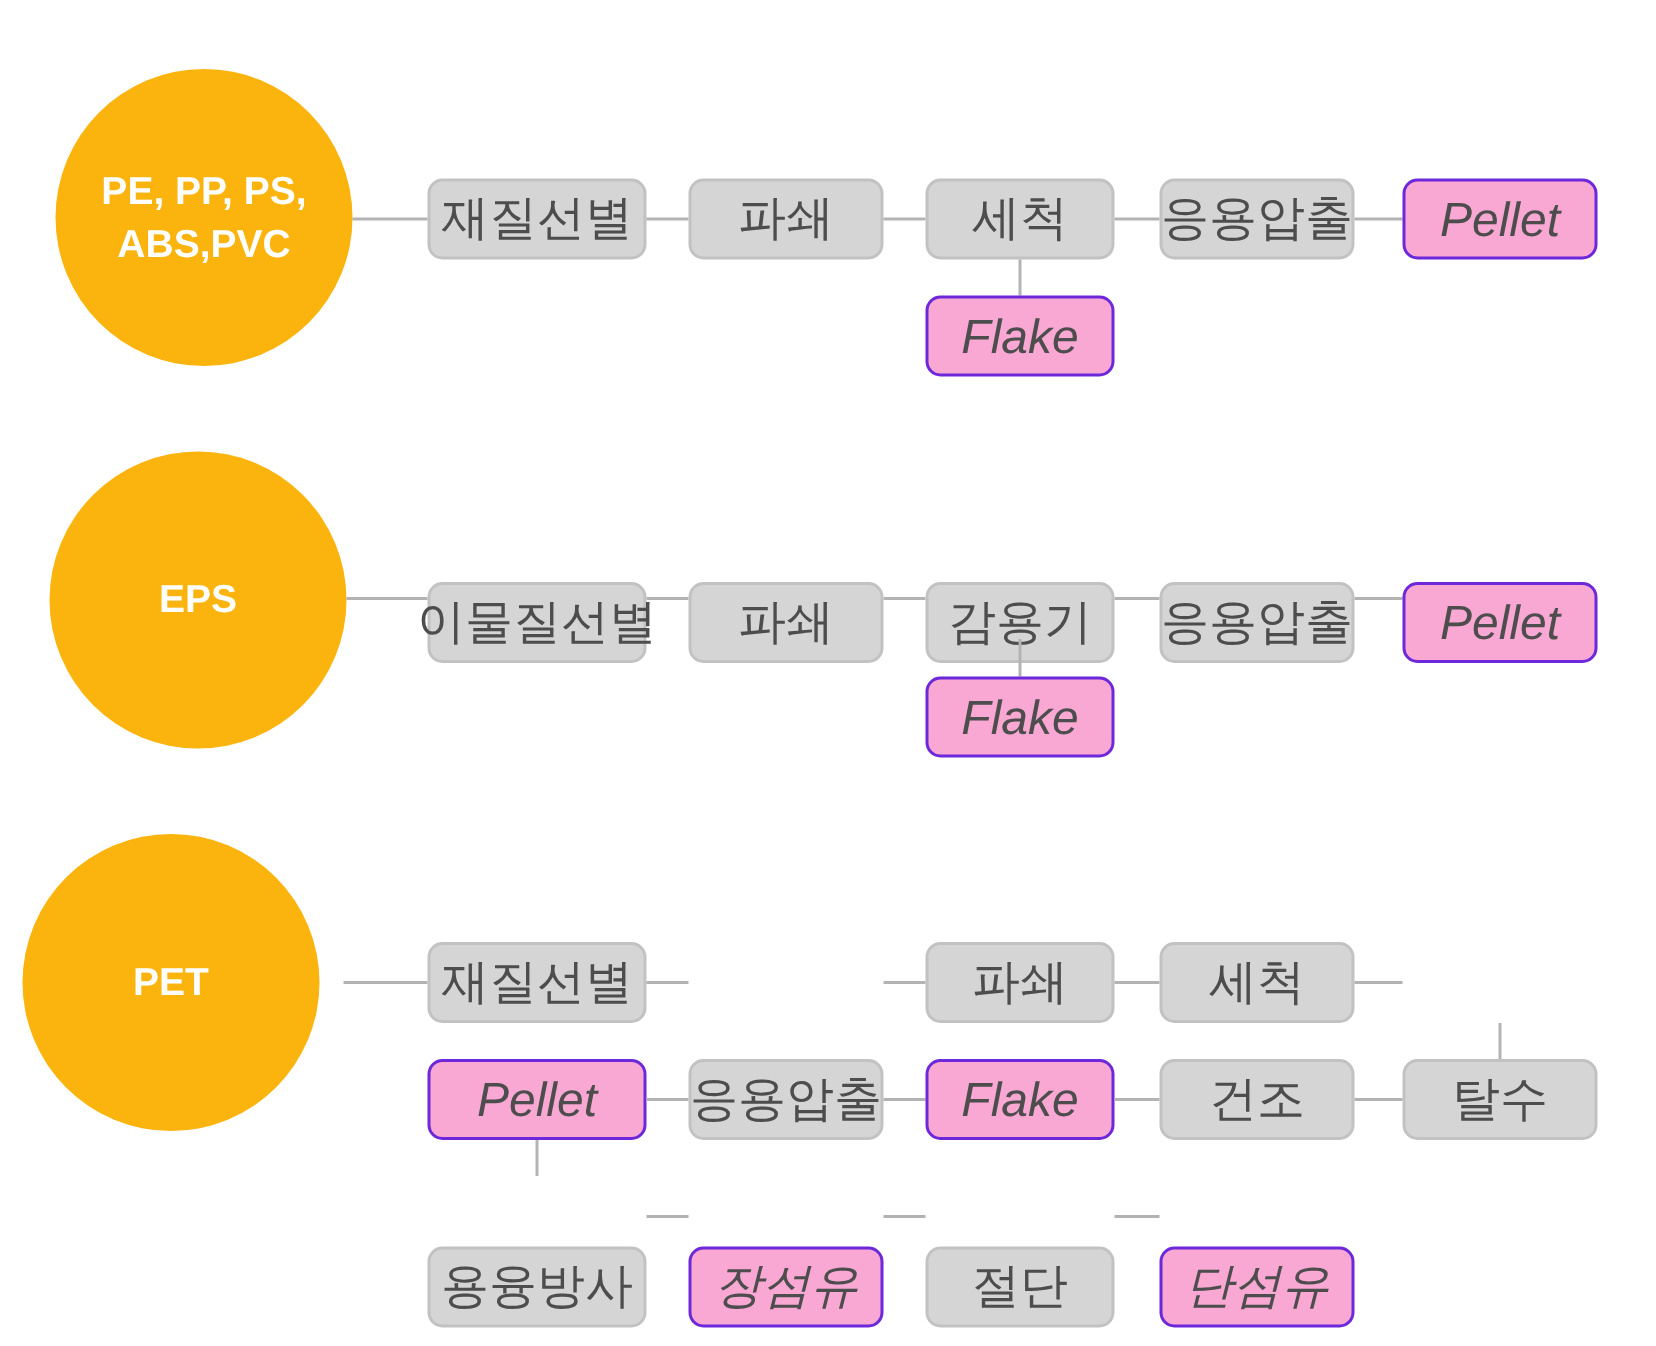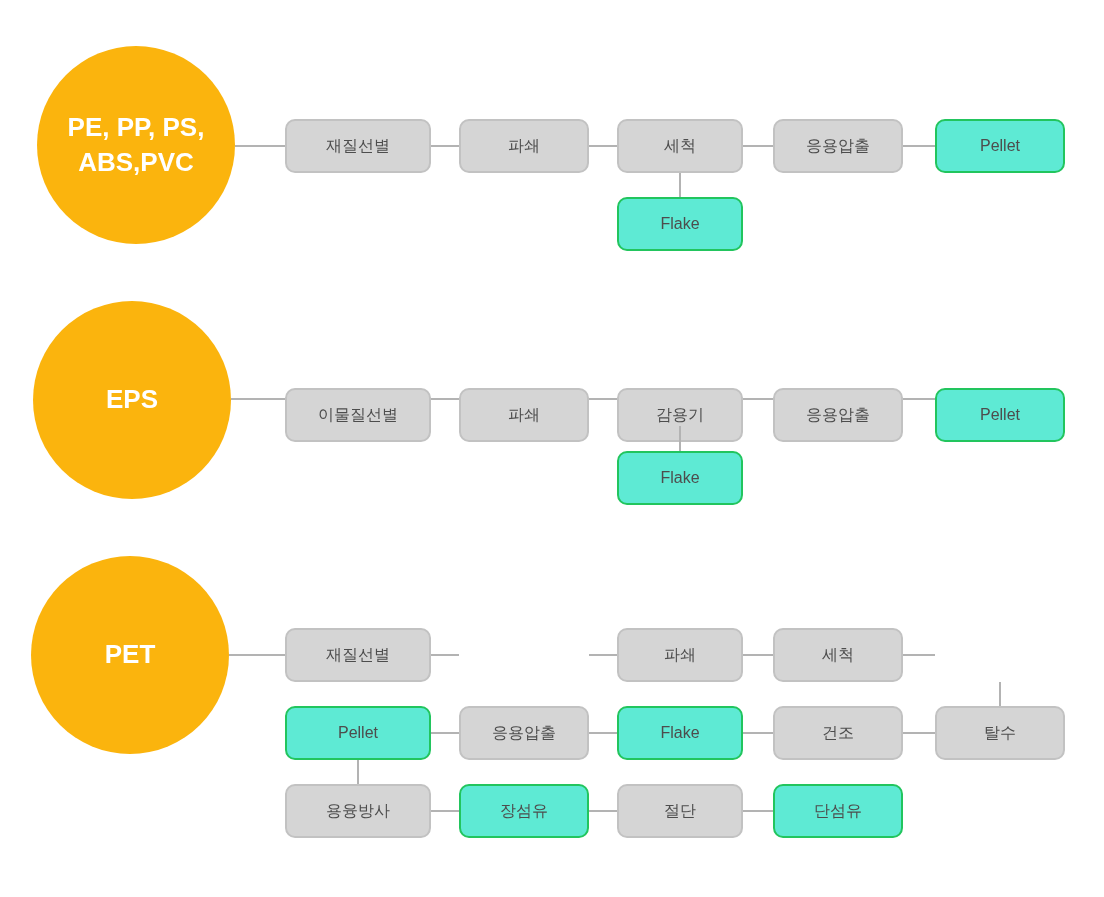--- a/index.html
+++ b/index.html
@@ -26,42 +26,42 @@
     text-align: center;
   }
   .circle span { display: block; }
 
   .box {
     position: absolute;
     height: 54px;
     box-sizing: border-box;
     border-radius: 10px;
     display: flex; align-items: center; justify-content: center;
-    font-size: 16px;
+    font-size: 32px;
     color: #4D4D4D;
     white-space: nowrap;
   }
   .gray   { background: #D5D5D5; border: 2px solid #C2C2C2; }
-  .yellow { background: #5eead4; border: 2px solid #22c55e; }
+  .yellow { background: #f9a8d4; border: 2px solid #6d28d9; font-style: italic; }
 
   
   .c1 { left: 285px; width: 146px; }
   .c2 { left: 459px; width: 130px; }
   .c3 { left: 617px; width: 126px; }
   .c4 { left: 773px; width: 130px; }
   .c5 { left: 935px; width: 130px; }
 
   
   .r1  { top: 119px; }
   .r1b { top: 197px; }
   .r2  { top: 388px; }
   .r2b { top: 451px; }
   .r3a { top: 628px; }
   .r3b { top: 706px; }
-  .r3c { top: 784px; }
+  .r3c { top: 831px; }
 
   .hline { position: absolute; height: 2px; background: #B3B3B3; }
   .vline { position: absolute; width: 2px;  background: #B3B3B3; }
 </style>
 </head>
 <body>
 
 <div class="canvas">
 
   <div class="circle" style="left:37px; top:46px;">
@@ -94,21 +94,21 @@
   <div class="hline" style="left:589px; top:398px; width:28px;"></div>
   <div class="box gray c3 r2">감용기</div>
   <div class="hline" style="left:743px; top:398px; width:30px;"></div>
   <div class="box gray c4 r2">응용압출</div>
   <div class="hline" style="left:903px; top:398px; width:32px;"></div>
   <div class="box yellow c5 r2">Pellet</div>
 
   <div class="vline" style="left:679px; top:426px; height:25px;"></div>
   <div class="box yellow c3 r2b">Flake</div>
 
-  <div class="circle" style="left:31px; top:556px;">
+  <div class="circle" style="left:15px; top:556px;">
     <span>PET</span>
   </div>
 
   <div class="hline" style="left:229px; top:654px; width:56px;"></div>
   <div class="box gray c1 r3a">재질선별</div>
   <div class="hline" style="left:431px; top:654px; width:28px;"></div>
   <div class="hline" style="left:589px; top:654px; width:28px;"></div>
   <div class="box gray c3 r3a">파쇄</div>
   <div class="hline" style="left:743px; top:654px; width:30px;"></div>
   <div class="box gray c4 r3a">세척</div>

